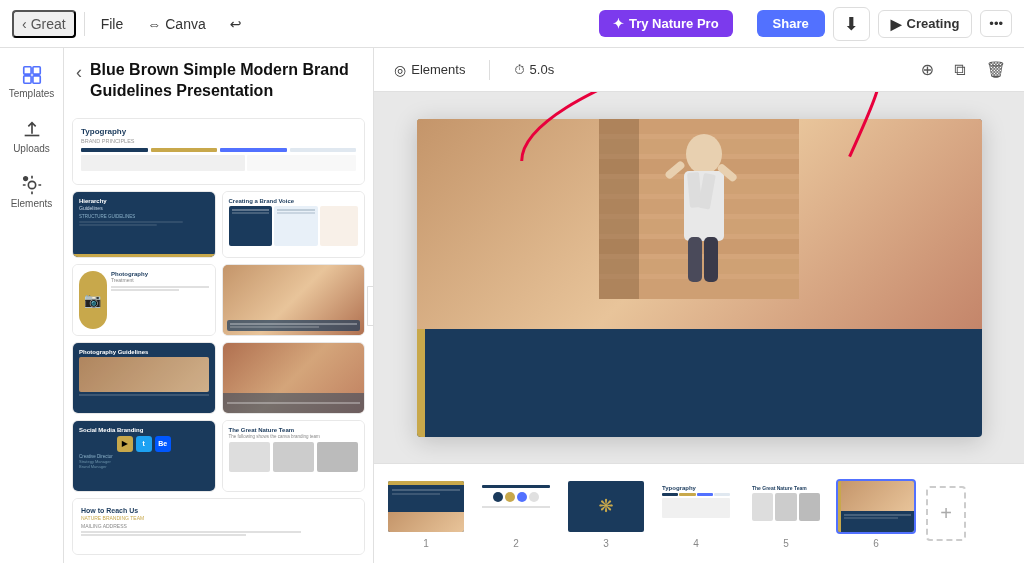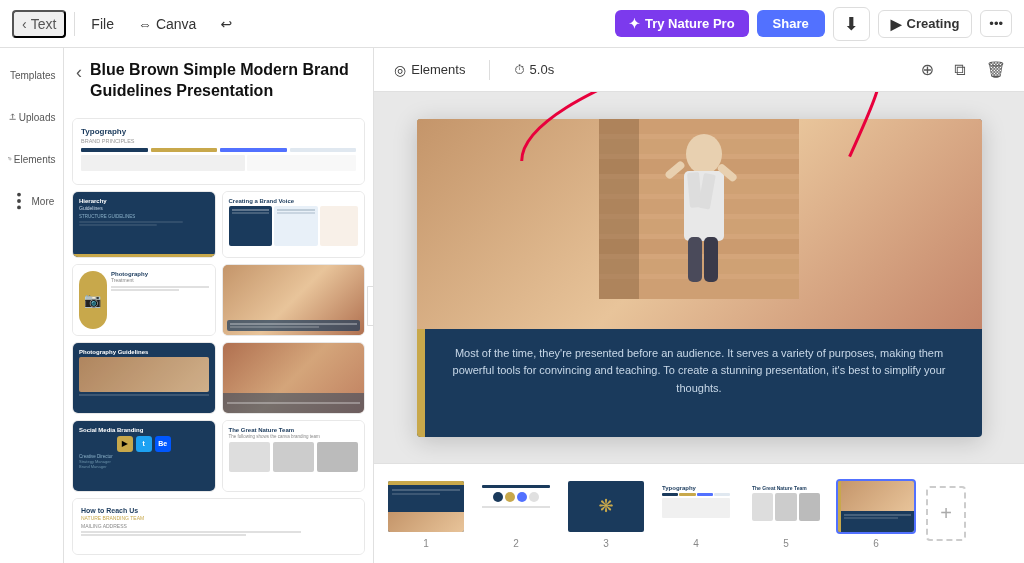--- a/index.html
+++ b/index.html
@@ -10,31 +10,31 @@
       display: flex; align-items: center; height: 48px;
       background: #fff; border-bottom: 1px solid #e0e0e0;
       padding: 0 12px; gap: 8px; flex-shrink: 0;
     }
     .top-bar-left { display: flex; align-items: center; gap: 8px; flex: 1; }
     .btn-home { display: flex; align-items: center; gap: 4px; font-size: 14px; color: #555; cursor: pointer; padding: 4px 8px; border-radius: 4px; }
     .divider-v { width: 1px; height: 24px; background: #ddd; }
     .top-btn { font-size: 14px; color: #333; cursor: pointer; padding: 4px 8px; border-radius: 4px; display: flex; align-items: center; gap: 4px; border: none; background: none; }
     .top-bar-right { display: flex; align-items: center; gap: 8px; }
     .btn-try-pro { background: #7c3aed; color: #fff; border: none; border-radius: 6px; padding: 6px 14px; font-size: 13px; font-weight: 600; cursor: pointer; display: flex; align-items: center; gap: 5px; }
-    .btn-share { background: #5271ff; color: #fff; border: none; border-radius: 6px; padding: 6px 16px; font-size: 13px; font-weight: 600; cursor: pointer; }
+    .btn-share { background: #5271ff; color: #fff; border: none; border-radius: 6px; padding: 6px 16px; font-size: 13px; font-weight: 600; cursor: pointer; margin-left: 16px; }
     .btn-download { background: none; border: 1px solid #ddd; border-radius: 6px; padding: 5px 10px; font-size: 18px; cursor: pointer; color: #333; }
     .btn-present { background: #fff; border: 1px solid #ddd; border-radius: 6px; padding: 5px 12px; font-size: 13px; font-weight: 600; cursor: pointer; color: #333; display: flex; align-items: center; gap: 5px; }
     .btn-more { background: none; border: 1px solid #ddd; border-radius: 6px; padding: 5px 8px; font-size: 13px; cursor: pointer; color: #333; }
 
     
     .main { display: flex; flex: 1; overflow: hidden; }
 
     
     .sidebar-icons { width: 64px; background: #fff; border-right: 1px solid #e0e0e0; display: flex; flex-direction: column; align-items: center; padding-top: 8px; gap: 4px; }
-    .sidebar-icon-item { display: flex; flex-direction: row; align-items: center; gap: 2px; padding: 8px 4px; border-radius: 8px; cursor: pointer; width: 56px; color: #444; }
+    .sidebar-icon-item { display: flex; flex-direction: column; align-items: center; gap: 2px; padding: 8px 4px; border-radius: 8px; cursor: pointer; width: 56px; color: #444; }
     .sidebar-icon-item.active { color: #5271ff; }
     .sidebar-icon-item svg { width: 22px; height: 22px; }
     .sidebar-icon-label { font-size: 10px; color: #555; }
 
     
     .templates-panel { width: 310px; background: #fff; border-right: 1px solid #e0e0e0; display: flex; flex-direction: column; overflow: hidden; }
     .panel-header { display: flex; align-items: flex-start; padding: 12px 12px 8px 12px; gap: 8px; flex-shrink: 0; }
     .btn-back { background: none; border: none; cursor: pointer; color: #555; font-size: 18px; padding-top: 2px; }
     .panel-title { font-size: 16px; font-weight: 700; color: #111; line-height: 1.3; }
     .templates-grid { flex: 1; overflow-y: auto; padding: 8px; display: grid; grid-template-columns: 1fr 1fr; gap: 6px; }
@@ -68,21 +68,21 @@
     
     .panel-collapse { position: absolute; right: -14px; top: 50%; transform: translateY(-50%); width: 20px; height: 40px; background: #fff; border: 1px solid #ddd; border-radius: 0 8px 8px 0; display: flex; align-items: center; justify-content: center; cursor: pointer; z-index: 10; font-size: 12px; color: #666; }
   </style>
 </head>
 <body>
 
 <div class="top-bar">
   <div class="top-bar-left">
     <button class="btn-home">
       <span style="font-size:14px;">‹</span>
-      <span>Text</span>
+      <span>Great</span>
     </button>
     <div class="divider-v"></div>
     <button class="top-btn">
       <span>File</span>
     </button>
     <button class="top-btn">
       <span>⇔</span>
       <span>Canva</span>
     </button>
     <button class="top-btn">
@@ -129,28 +129,20 @@
       </svg>
       <span class="sidebar-icon-label">Uploads</span>
     </div>
     <div class="sidebar-icon-item">
       <svg viewBox="0 0 24 24" fill="none" stroke="currentColor" stroke-width="1.8">
         <circle cx="12" cy="12" r="4"></circle>
           <path d="M12 2v3M12 19v3M2 12h3M19 12h3"></path>
         <circle cx="5" cy="5" r="2" fill="currentColor"></circle>
       </svg>
       <span class="sidebar-icon-label">Elements</span>
-    </div>
-    <div class="sidebar-icon-item">
-      <svg viewBox="0 0 24 24" fill="none" stroke="currentColor" stroke-width="1.8">
-        <circle cx="12" cy="5" r="1.2" fill="currentColor"></circle>
-          <circle cx="12" cy="12" r="1.2" fill="currentColor"></circle>
-          <circle cx="12" cy="19" r="1.2" fill="currentColor"></circle>
-      </svg>
-      <span class="sidebar-icon-label">More</span>
     </div>
   </div>
 
   <div class="templates-panel" style="position:relative;">
     <div class="panel-header">
       <button class="btn-back">‹</button>
       <div class="panel-title">Blue Brown Simple Modern Brand Guidelines Presentation</div>
     </div>
 
     <div class="templates-grid">
@@ -340,23 +332,20 @@
               <rect x="120" y="50" width="22" height="8" rx="4" fill="#e8d0b0" transform="rotate(40,130,50)"></rect>
 
               <rect x="89" y="118" width="14" height="45" rx="5" fill="#4a4a5a"></rect>
               <rect x="105" y="118" width="14" height="45" rx="5" fill="#3a3a4a"></rect>
 
               <rect x="0" y="0" width="40" height="180" fill="rgba(100,70,40,0.3)"></rect>
             </svg>
           </div>
         </div>
 
-        <div class="slide-text-area">
-          <p class="slide-body-text">Most of the time, they're presented before an audience. It serves a variety of purposes, making them powerful tools for convincing and teaching. To create a stunning presentation, it's best to simplify your thoughts.</p>
-        </div>
       </div>
 
       <svg style="position:absolute;top:0;left:0;width:100%;height:100%;pointer-events:none;" viewBox="0 0 651 430">
 
         <defs>
           <marker id="arrowhead1" markerWidth="10" markerHeight="7" refX="10" refY="3.5" orient="auto">
             <polygon points="0 0, 10 3.5, 0 7" fill="#e8003c"></polygon>
           </marker>
           <marker id="arrowhead2" markerWidth="10" markerHeight="7" refX="10" refY="3.5" orient="auto">
             <polygon points="0 0, 10 3.5, 0 7" fill="#e8003c"></polygon>

